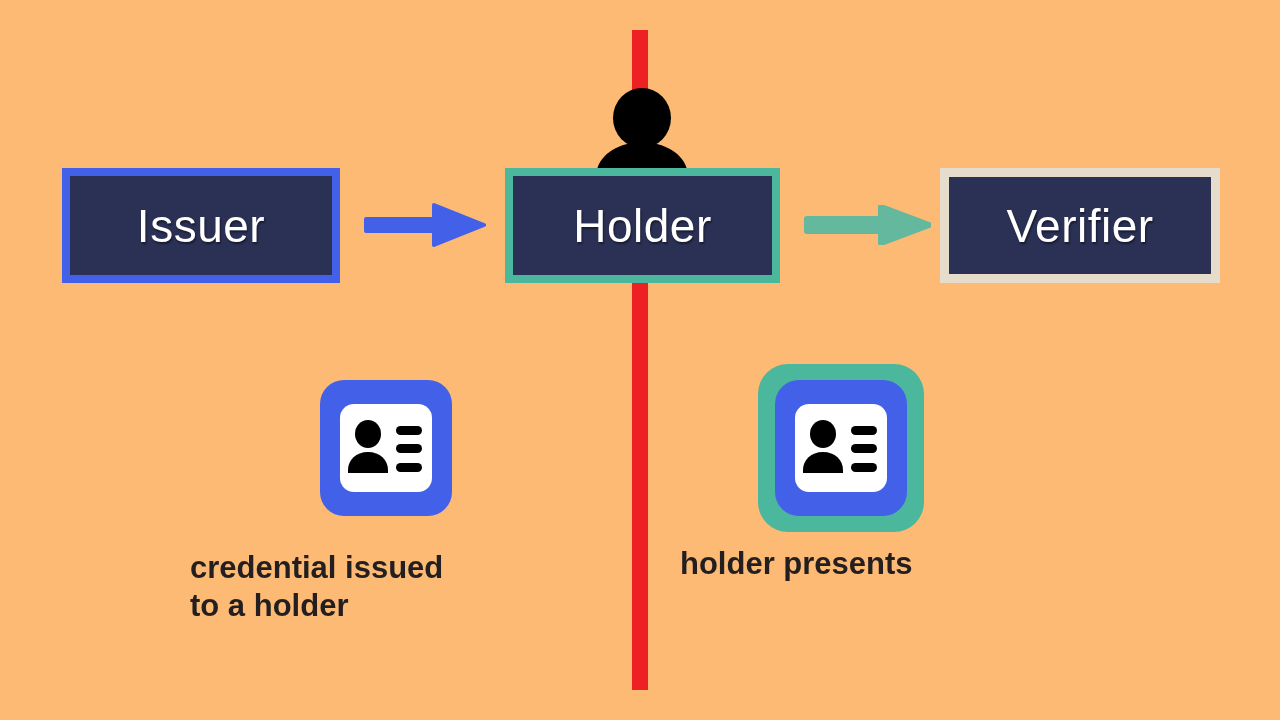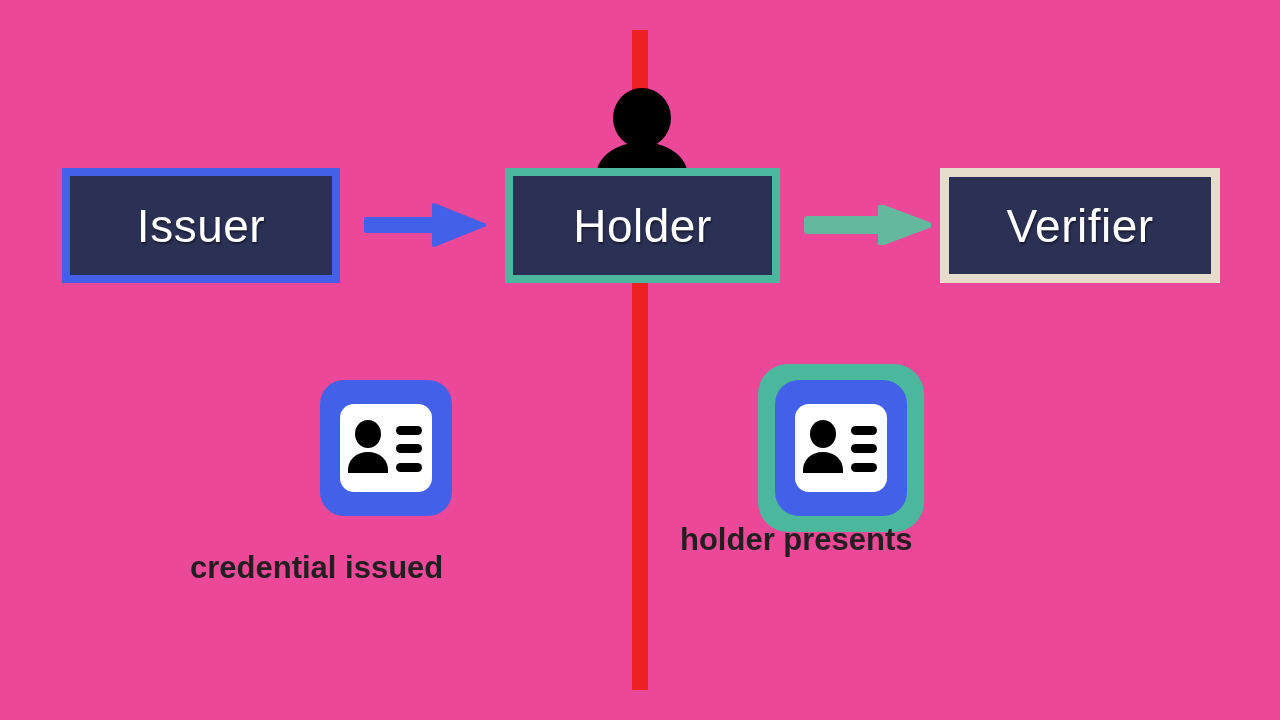--- a/index.html
+++ b/index.html
@@ -7,21 +7,21 @@
     padding: 0;
     background: #ffffff;
   }
   body {
     font-family: "Liberation Sans", sans-serif;
   }
   #stage {
     position: relative;
     width: 1280px;
     height: 720px;
-    background: #ec4899;
+    background: #fdba74;
     overflow: hidden;
   }
 
   
   .divider-line {
     position: absolute;
     left: 632px;
     top: 30px;
     width: 16px;
     height: 660px;
@@ -135,21 +135,21 @@
     z-index: 2;
   }
   .caption b { font-weight: 900; }
   #caption-issued {
     left: 190px;
     top: 549px;
     width: 400px;
   }
   #caption-presented {
     left: 680px;
-    top: 521px;
+    top: 545px;
     width: 420px;
   }
 </style>
 </head>
 <body>
 
 <div id="stage">
 
   <div class="divider-line"></div>
 
@@ -210,19 +210,20 @@
       <ellipse cx="65" cy="70" rx="13" ry="14" fill="#000000"></ellipse>
       <path d="M65,88 C53,88 45,96 45,106 L45,109 L85,109 L85,106 C85,96 77,88 65,88 Z" fill="#000000"></path>
       <rect x="93" y="62" width="26" height="9" rx="4.5" fill="#000000"></rect>
       <rect x="93" y="80" width="26" height="9" rx="4.5" fill="#000000"></rect>
       <rect x="93" y="99" width="26" height="9" rx="4.5" fill="#000000"></rect>
     </svg>
   </div>
 
   <div class="caption" id="caption-issued">
     <div><span>credential </span><b>issued</b></div>
+    <div><span>to a holder</span><b></b></div>
   </div>
 
   <div class="caption" id="caption-presented">
     <div><span>holder </span><b>presents</b></div>
   </div>
 
 </div>
 
 </body></html>

